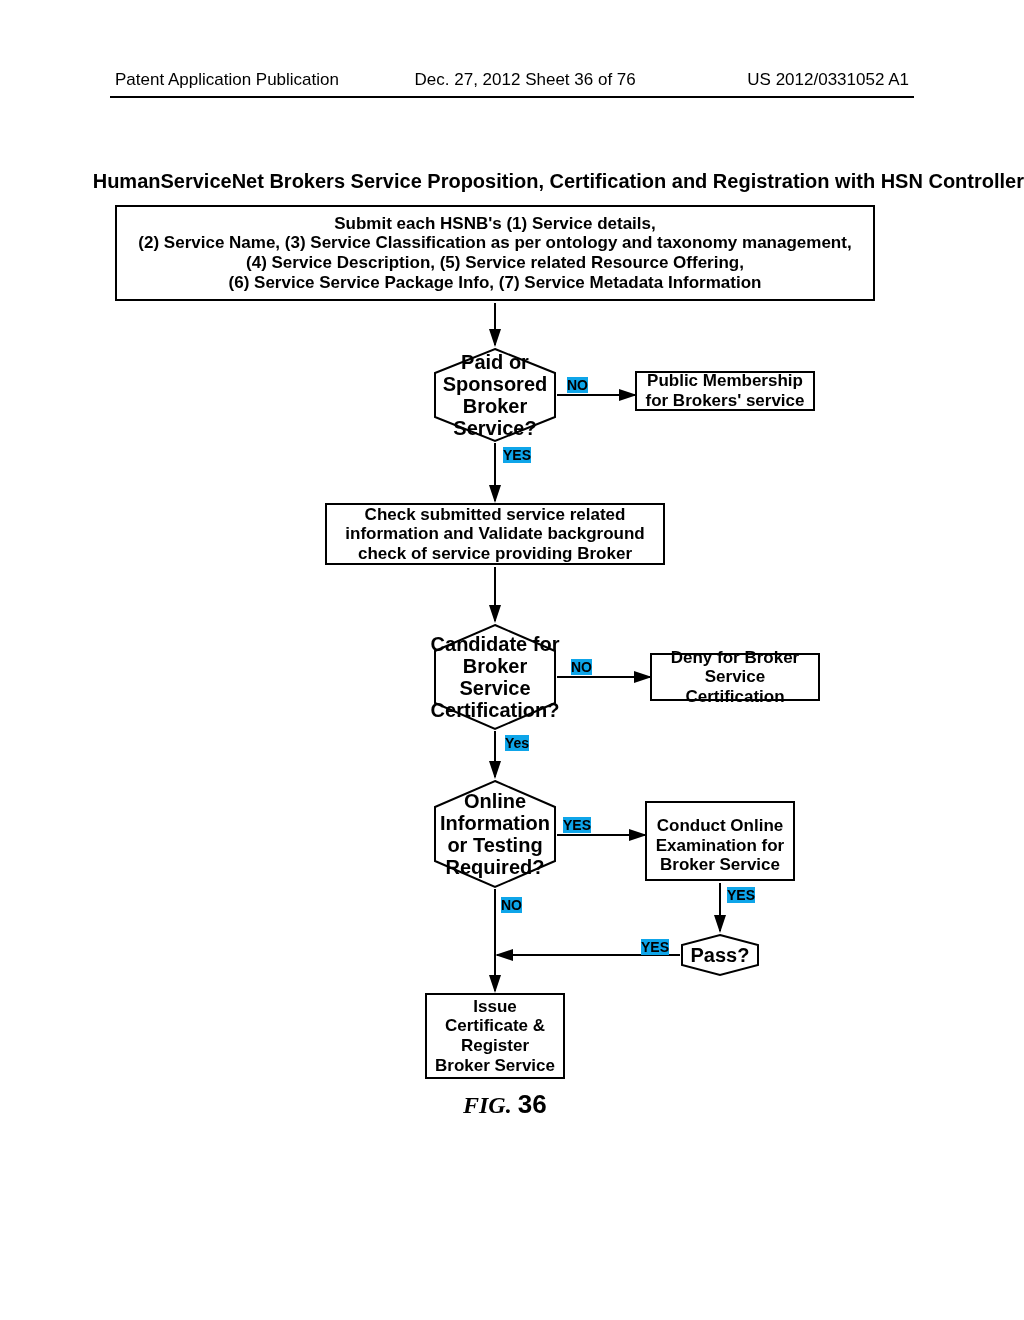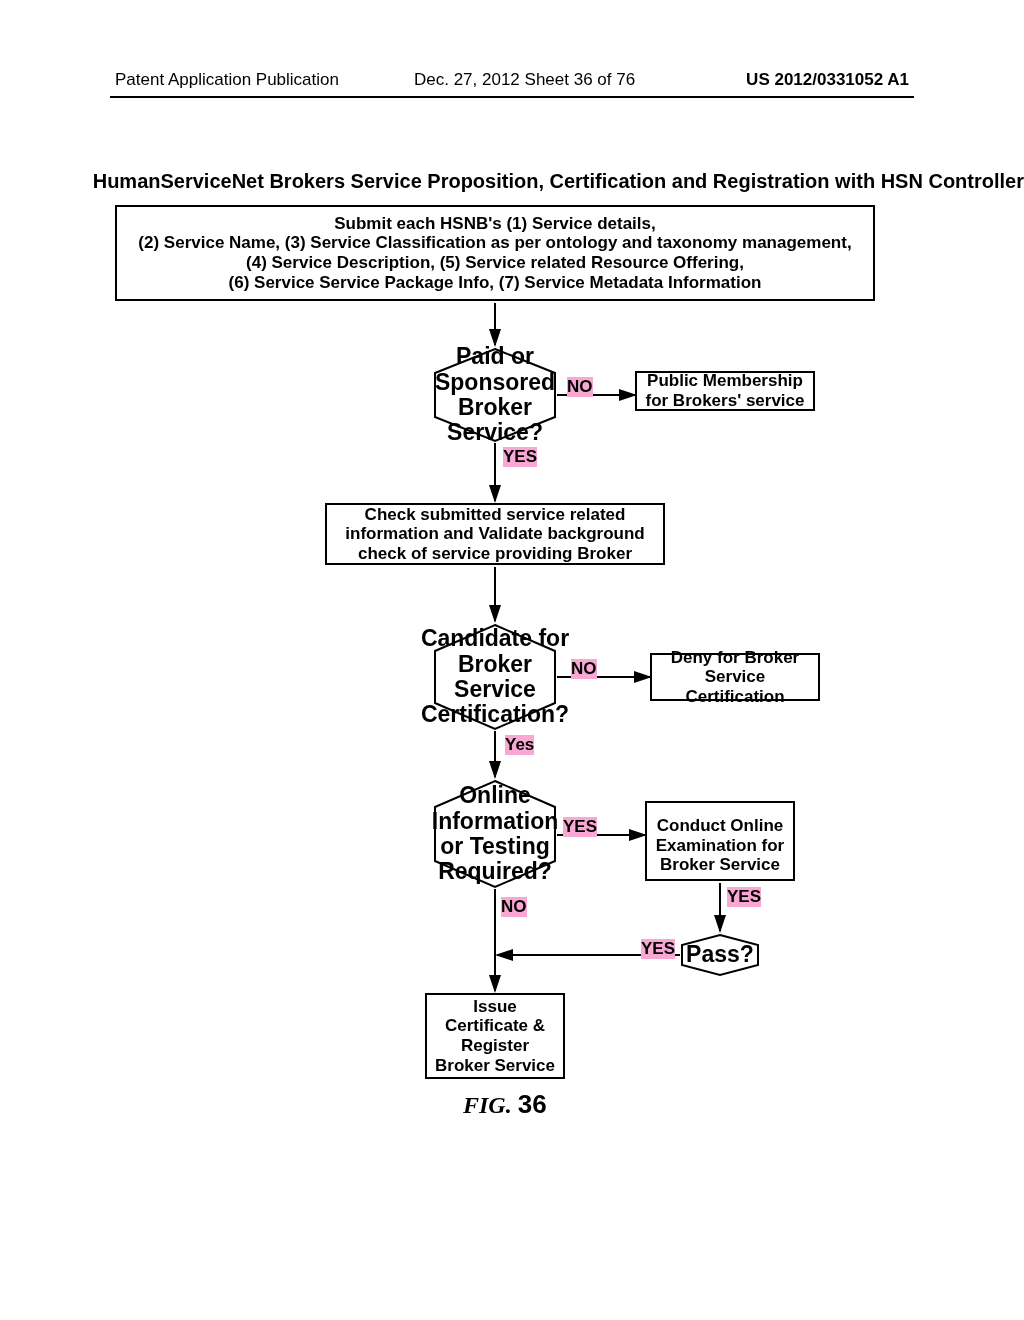--- a/index.html
+++ b/index.html
@@ -27,21 +27,21 @@
     position: absolute;
     top: 70px;
     left: 115px;
     right: 115px;
     display: flex;
     justify-content: space-between;
     font-size: 17px;
   }
   .header-left { font-weight: normal; }
   .header-mid { font-weight: normal; }
-  .header-right { font-weight: bold; margin-left: 36px; }
+  .header-right { font-weight: normal; margin-left: 36px; }
 
   .title {
     position: absolute;
     top: 170px;
     left: 0; right: 0;
     text-align: right;
     font-weight: bold;
     font-size: 20px;
     font-family: "Arial Narrow", Arial, sans-serif;
   }
@@ -71,36 +71,36 @@
   }
   .box.submit {
     font-family: "Arial Narrow", Arial, sans-serif;
     font-size: 17px;
     padding: 6px 8px;
   }
   .hex {
     position: absolute;
     font-weight: bold;
     font-family: "Arial Narrow", Arial, sans-serif;
-    font-size: 23px;
+    font-size: 20px;
     line-height: 1.1;
     text-align: center;
   }
   .hex svg { position: absolute; left:0; top:0; }
   .hex .txt {
     position: absolute;
     left: 6px; right: 6px; top: 0; bottom: 0;
     display: flex; align-items: center; justify-content: center;
   }
   .lbl {
     position: absolute;
     font-weight: bold;
     font-family: "Arial Narrow", Arial, sans-serif;
-    font-size: 17px;
-    background: #f9a8d4;
+    font-size: 14px;
+    background: #0ea5e9;
   }
   .fig {
     position: absolute;
     font-weight: bold;
     font-style: italic;
     font-size: 24px;
     font-family: "Times New Roman", serif;
   }
   .fig .num { font-style: normal; font-family: Arial, sans-serif; font-size:26px; }
 </style>

